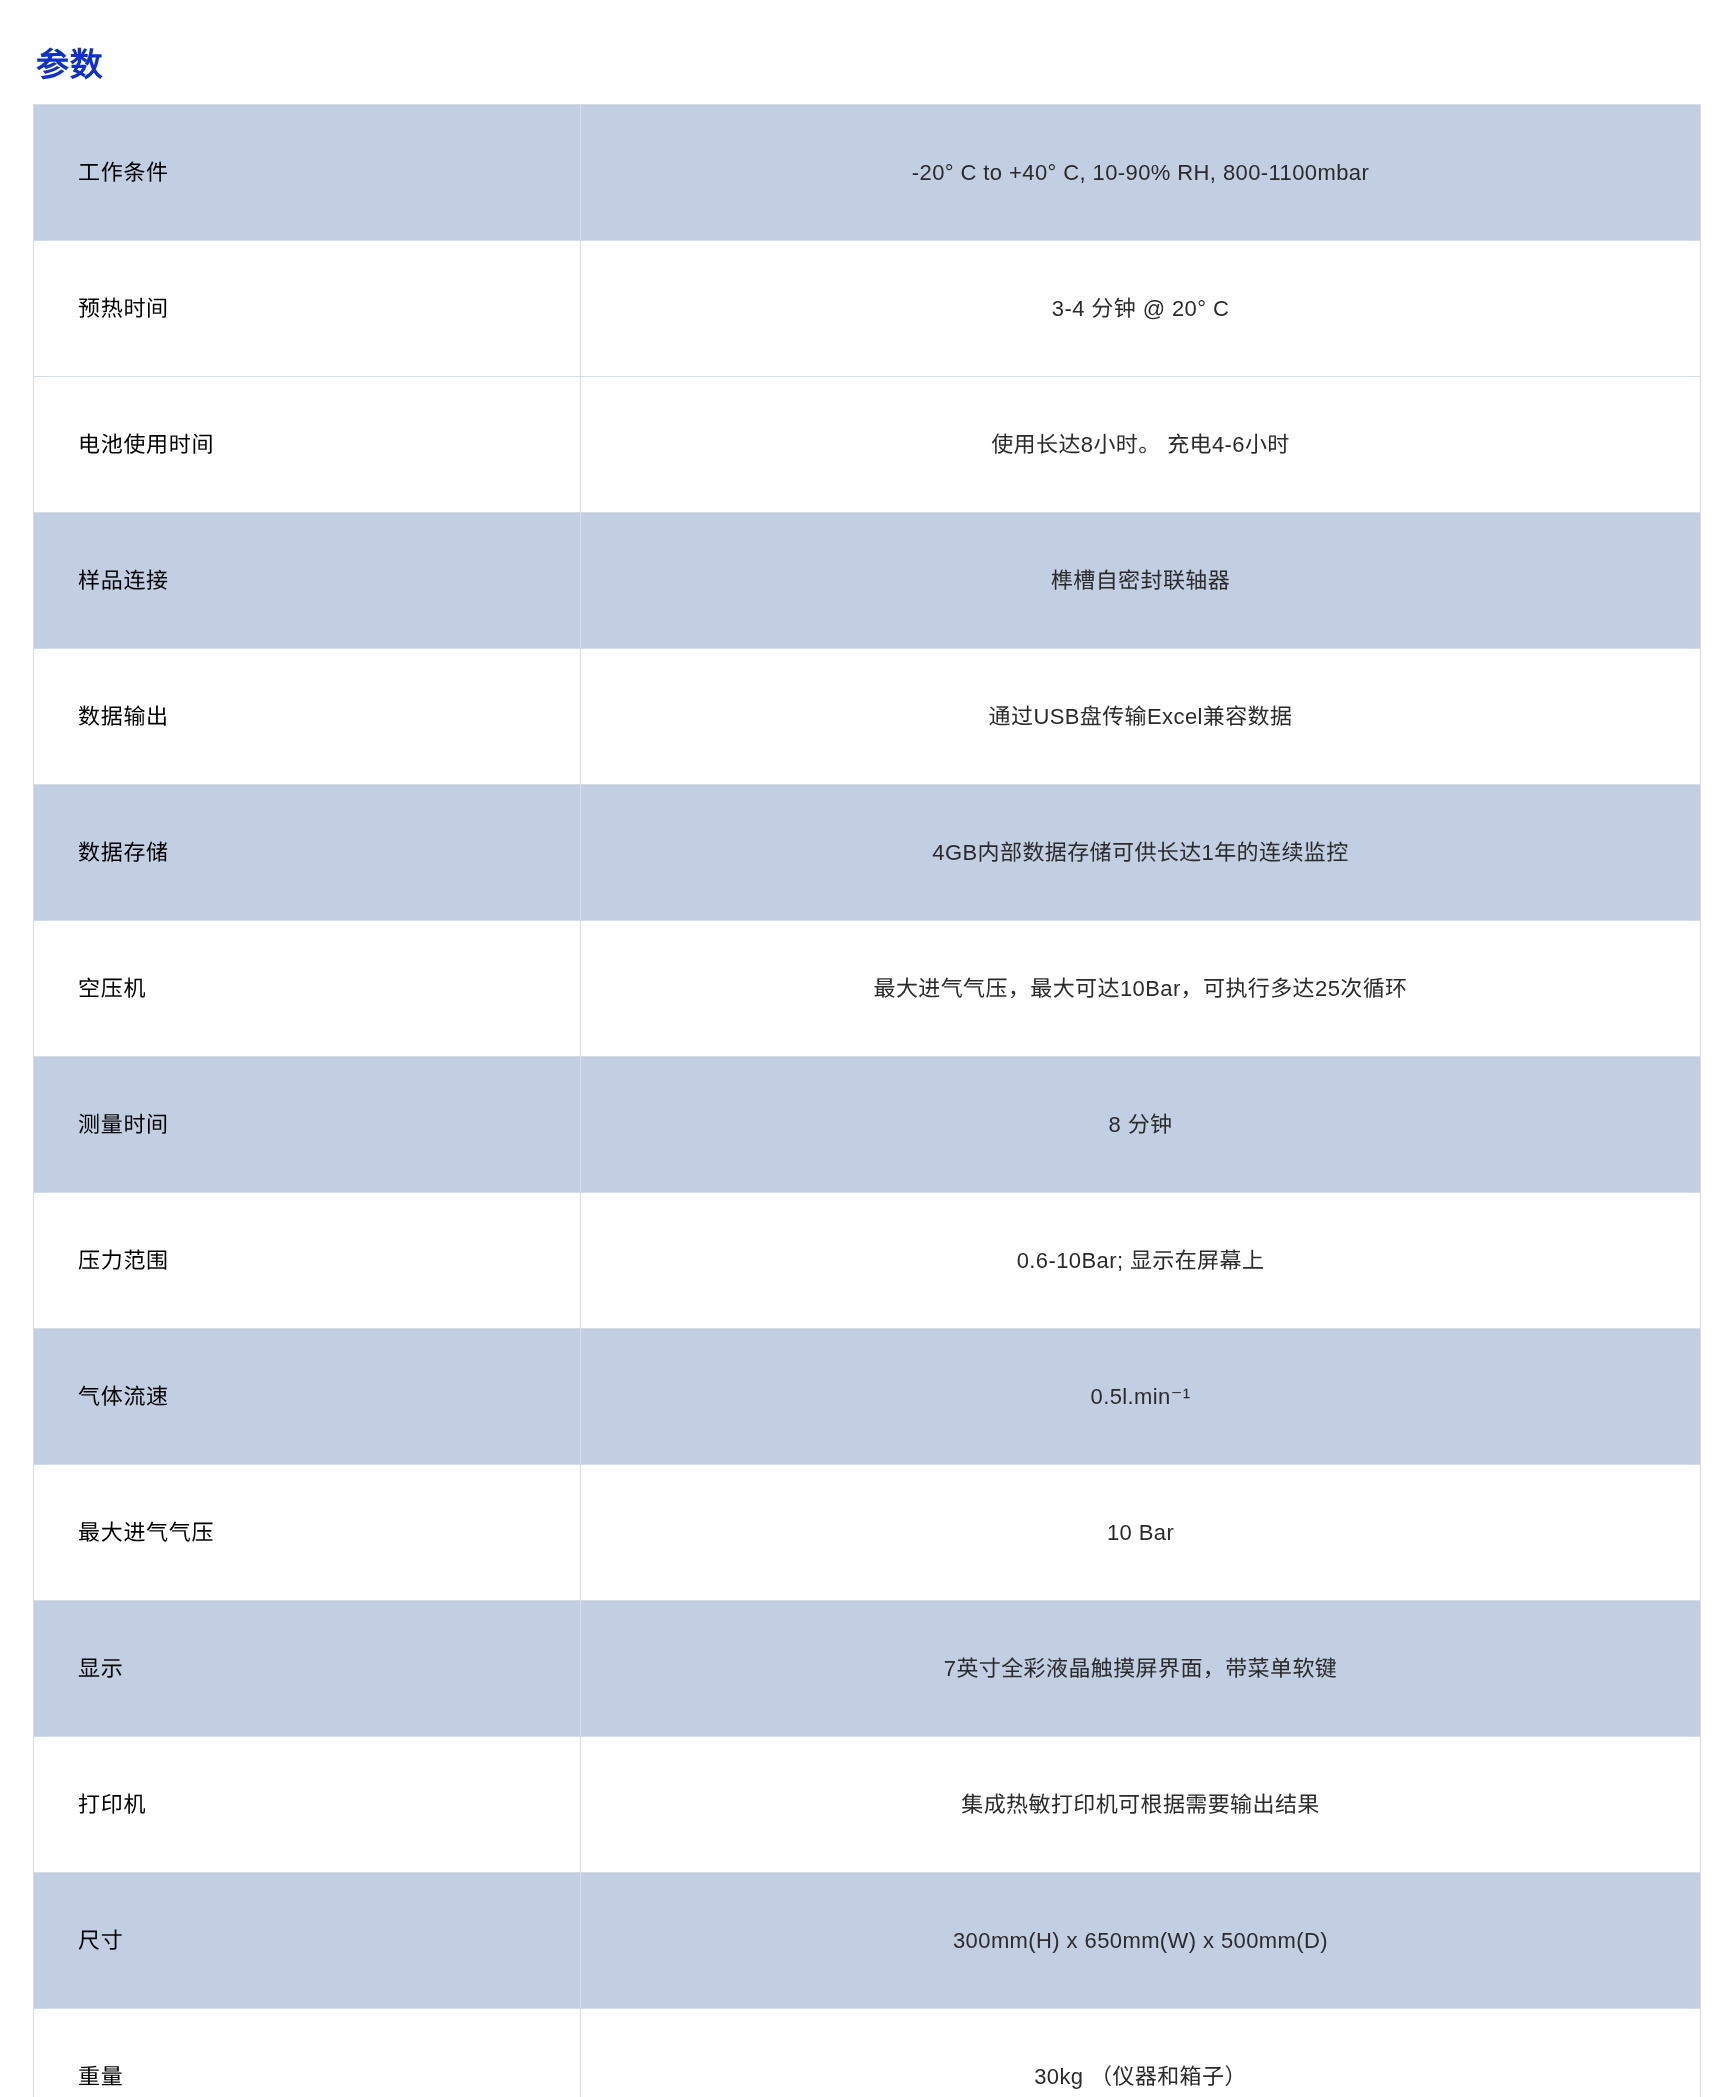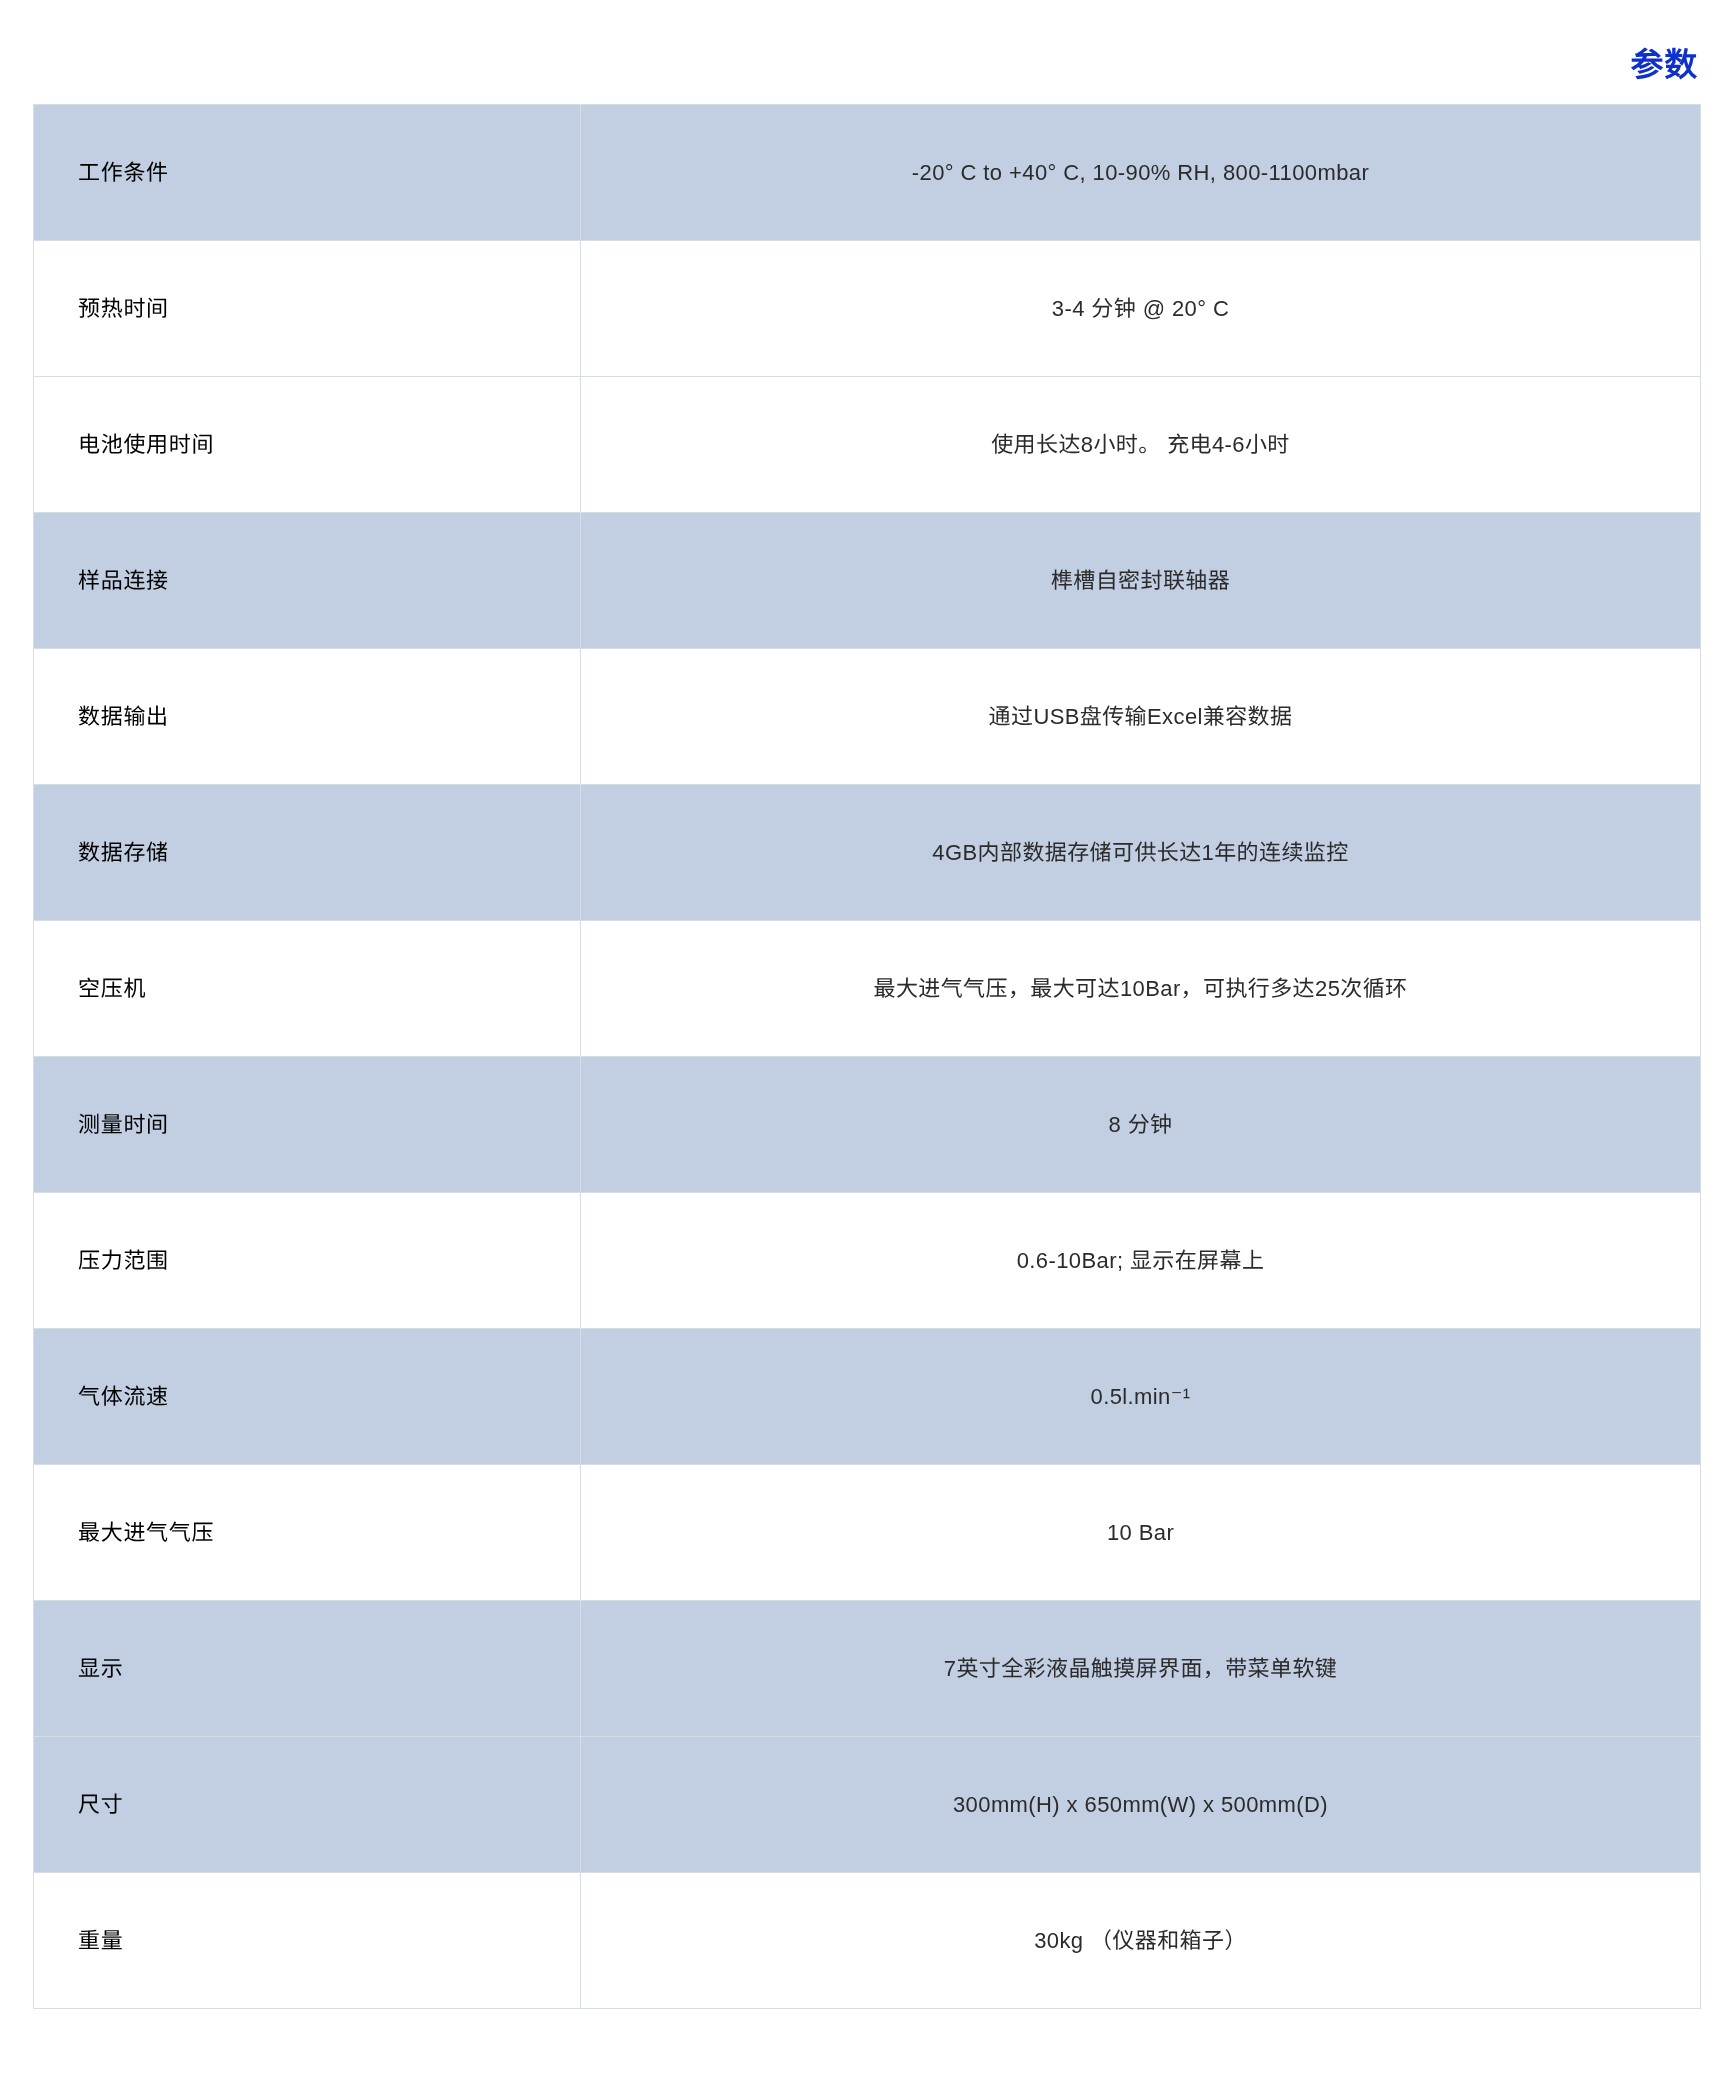--- a/index.html
+++ b/index.html
@@ -19,21 +19,20 @@
     box-sizing: border-box;
     padding: 30px 33px 45px 33px;
   }
   .page-title {
     color: #1030cc;
     font-size: 33px;
     font-weight: bold;
     letter-spacing: 0.7px;
     margin: 15px 0 19.5px 3px;
     line-height: 1.2;
-    text-align: right;
   }
   table.spec-table {
     border-collapse: collapse;
     width: 1667px;
     table-layout: fixed;
   }
   table.spec-table col.c-label { width: 547px; }
   table.spec-table col.c-value { width: 1120px; }
 
   table.spec-table tr.row-shaded td {
@@ -117,20 +116,24 @@
           <td class="value">0.5l.min⁻¹</td>
         </tr>
         <tr class="row-plain">
           <td class="label">最大进气气压</td>
           <td class="value">10 Bar</td>
         </tr>
         <tr class="row-shaded">
           <td class="label">显示</td>
           <td class="value">7英寸全彩液晶触摸屏界面，带菜单软键</td>
         </tr>
+        <tr class="row-plain">
+          <td class="label">打印机</td>
+          <td class="value">集成热敏打印机可根据需要输出结果</td>
+        </tr>
         <tr class="row-shaded">
           <td class="label">尺寸</td>
           <td class="value">300mm(H) x 650mm(W) x 500mm(D)</td>
         </tr>
         <tr class="row-plain">
           <td class="label">重量</td>
           <td class="value">30kg （仪器和箱子）</td>
         </tr>
       </tbody>
   </table>

